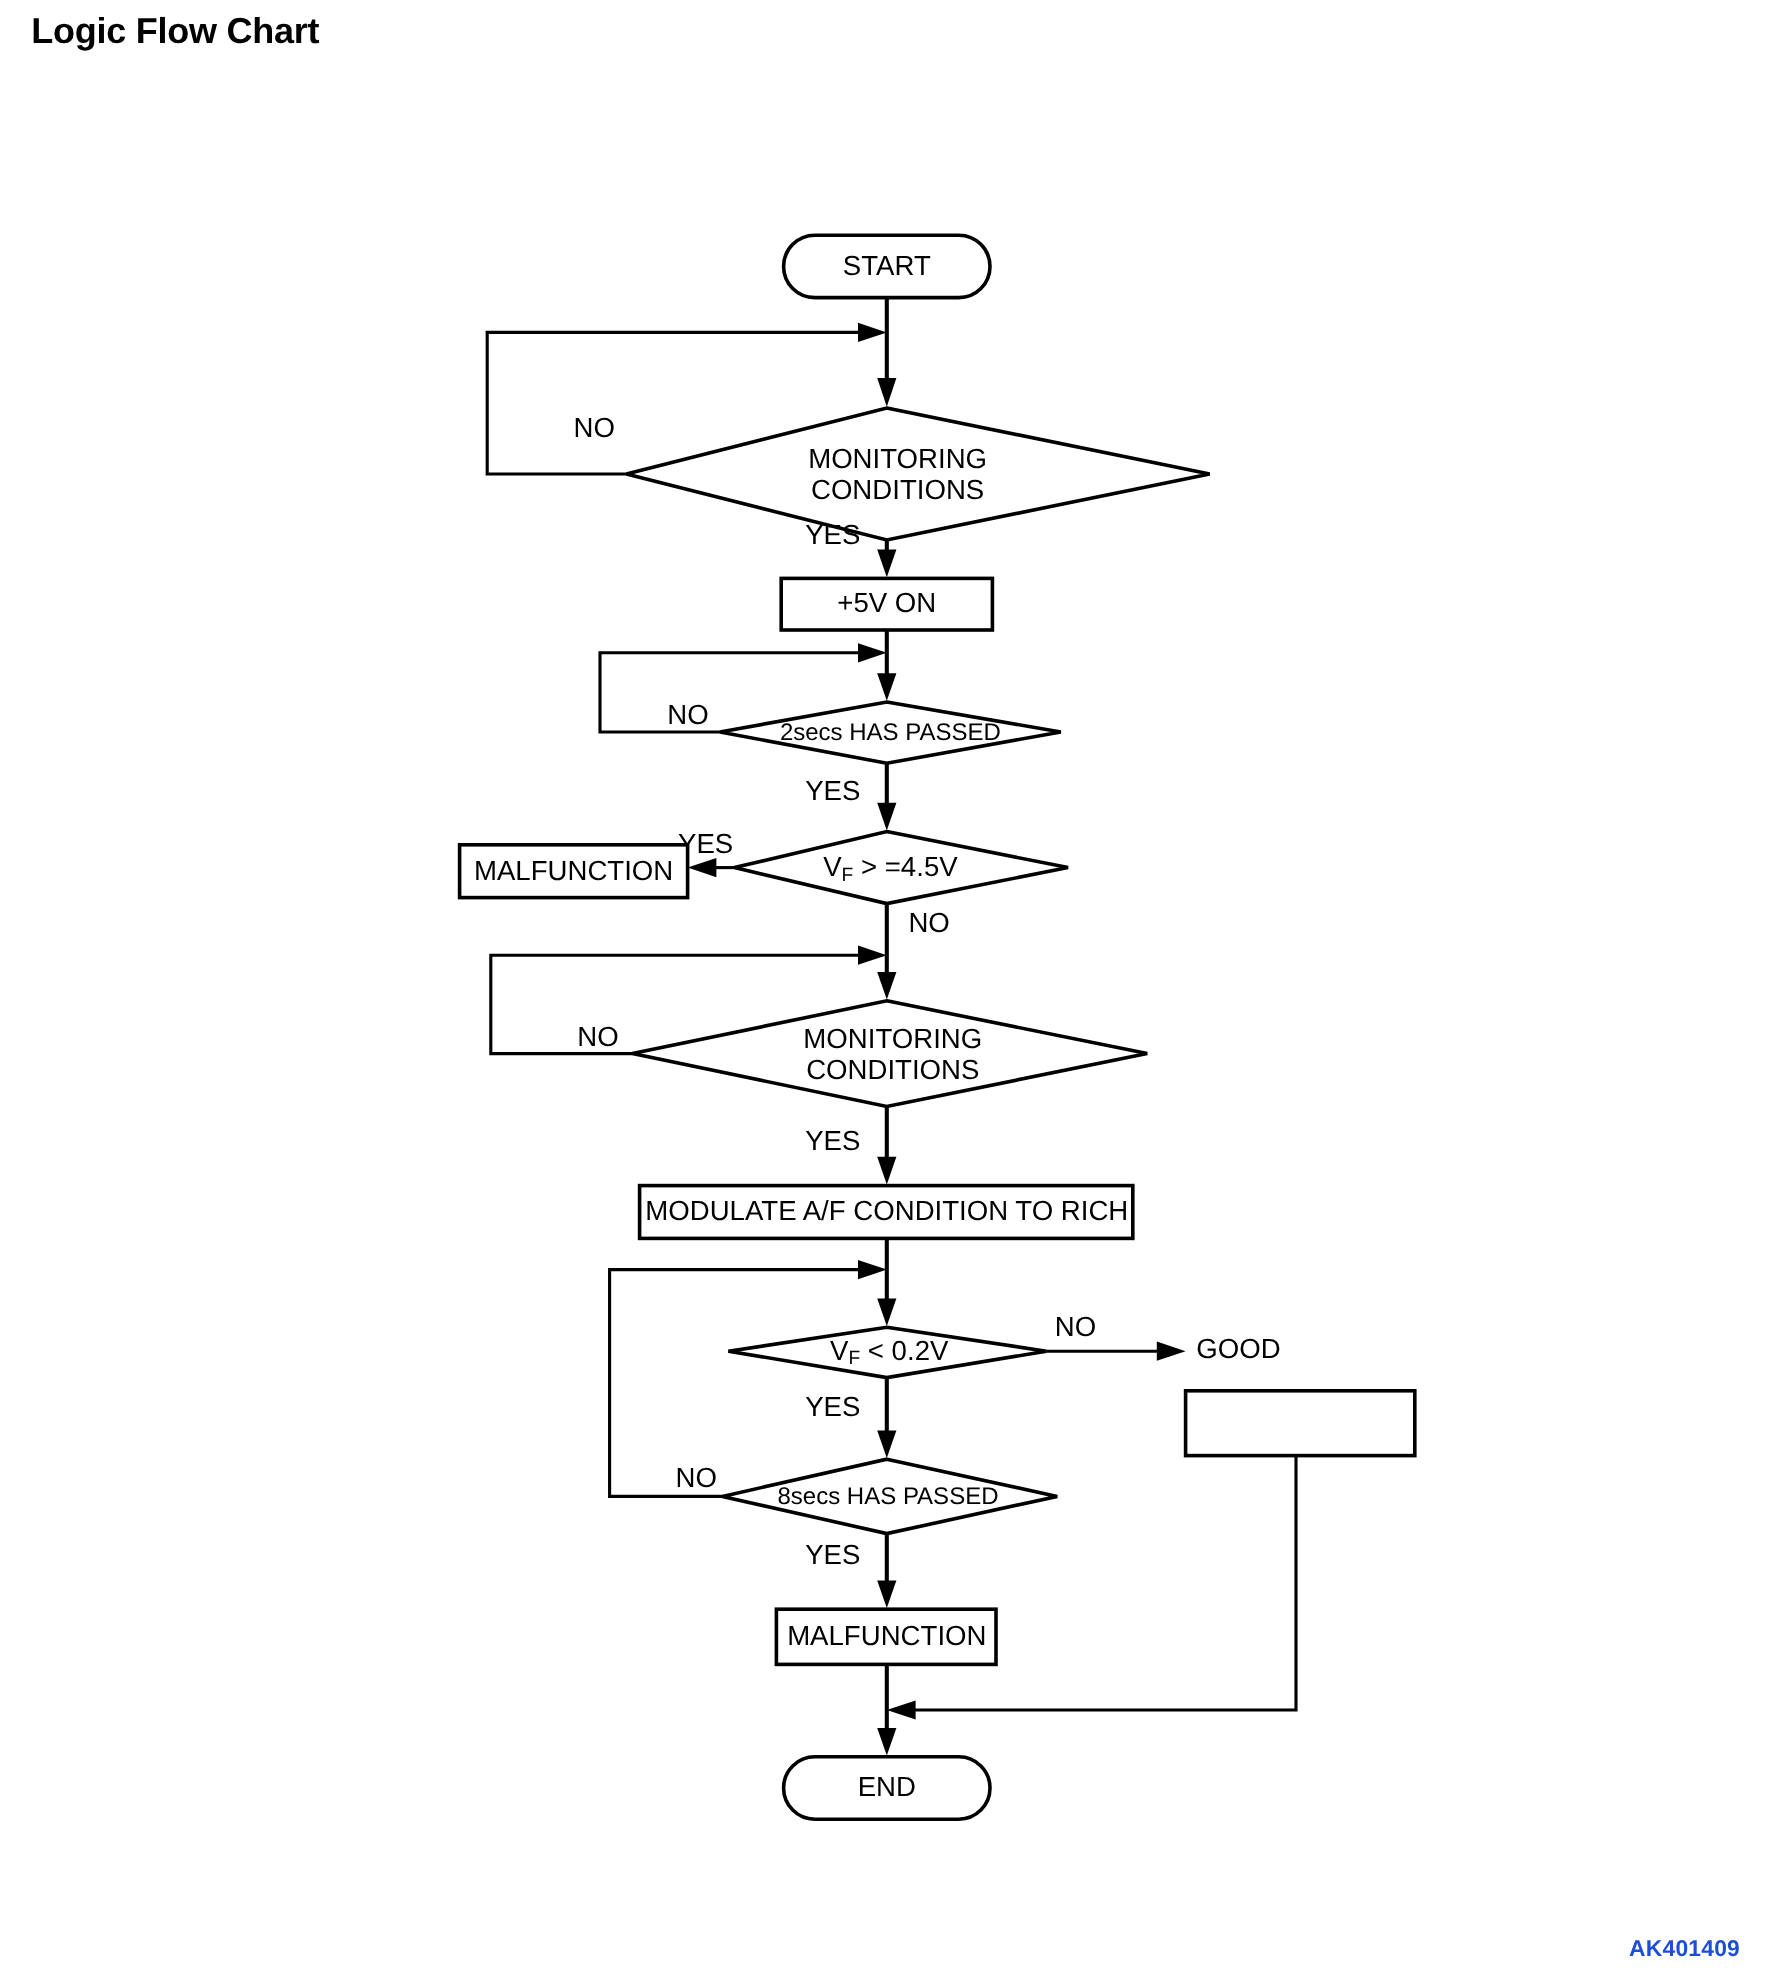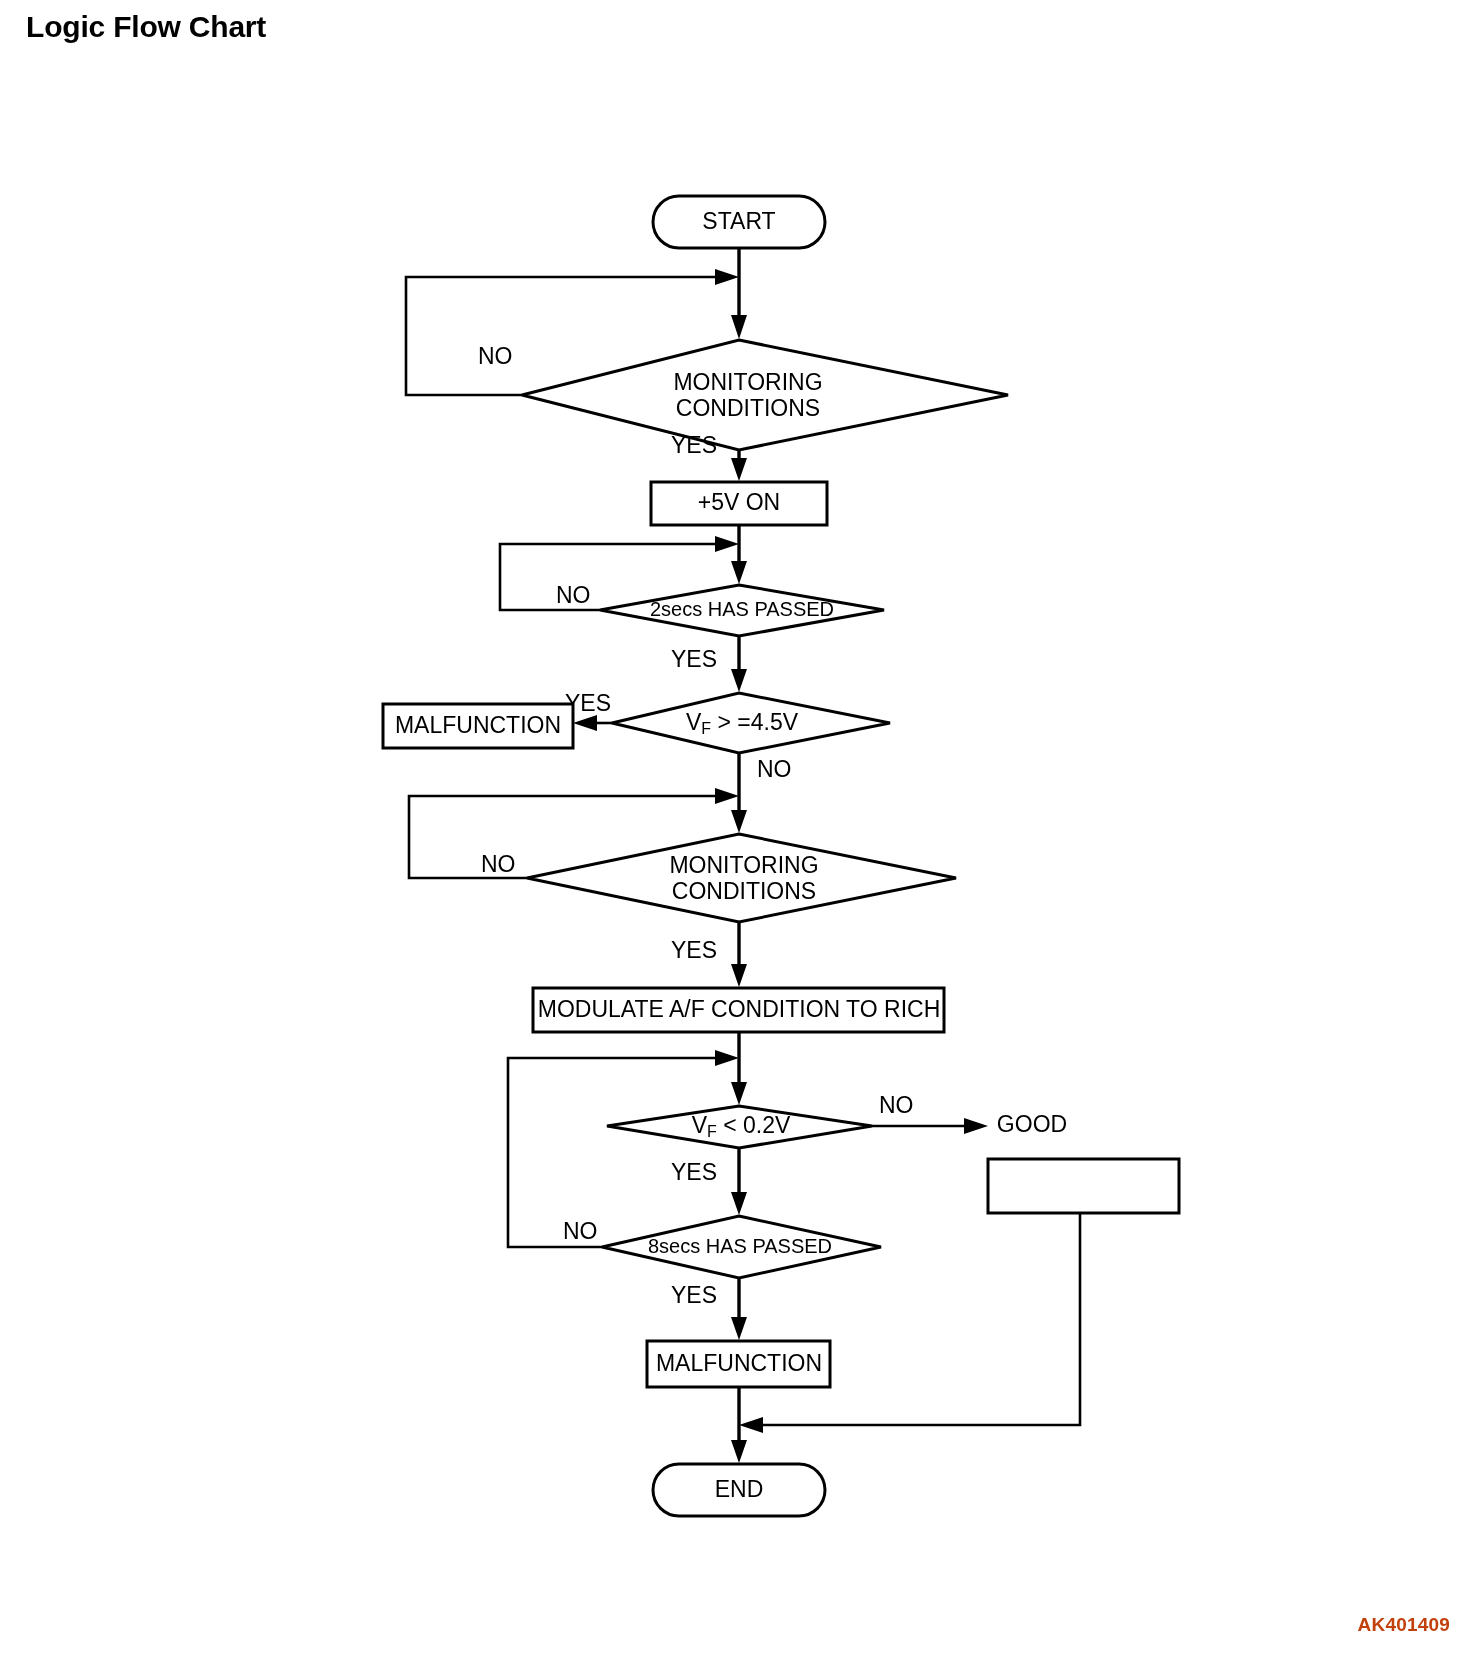--- a/index.html
+++ b/index.html
@@ -32,21 +32,21 @@
     color: #000000;
     white-space: nowrap;
   }
   #diagram-code {
     position: absolute;
     right: 22px;
     bottom: 18px;
     font-size: 19px;
     font-weight: bold;
     font-family: "Liberation Sans", sans-serif;
-    color: #c2410c;
+    color: #1d4ed8;
     letter-spacing: 0.2px;
   }
   #flow-svg {
     position: absolute;
     left: 0;
     top: 0;
   }
   .shape-outline {
     fill: #ffffff;
     stroke: #000000;

